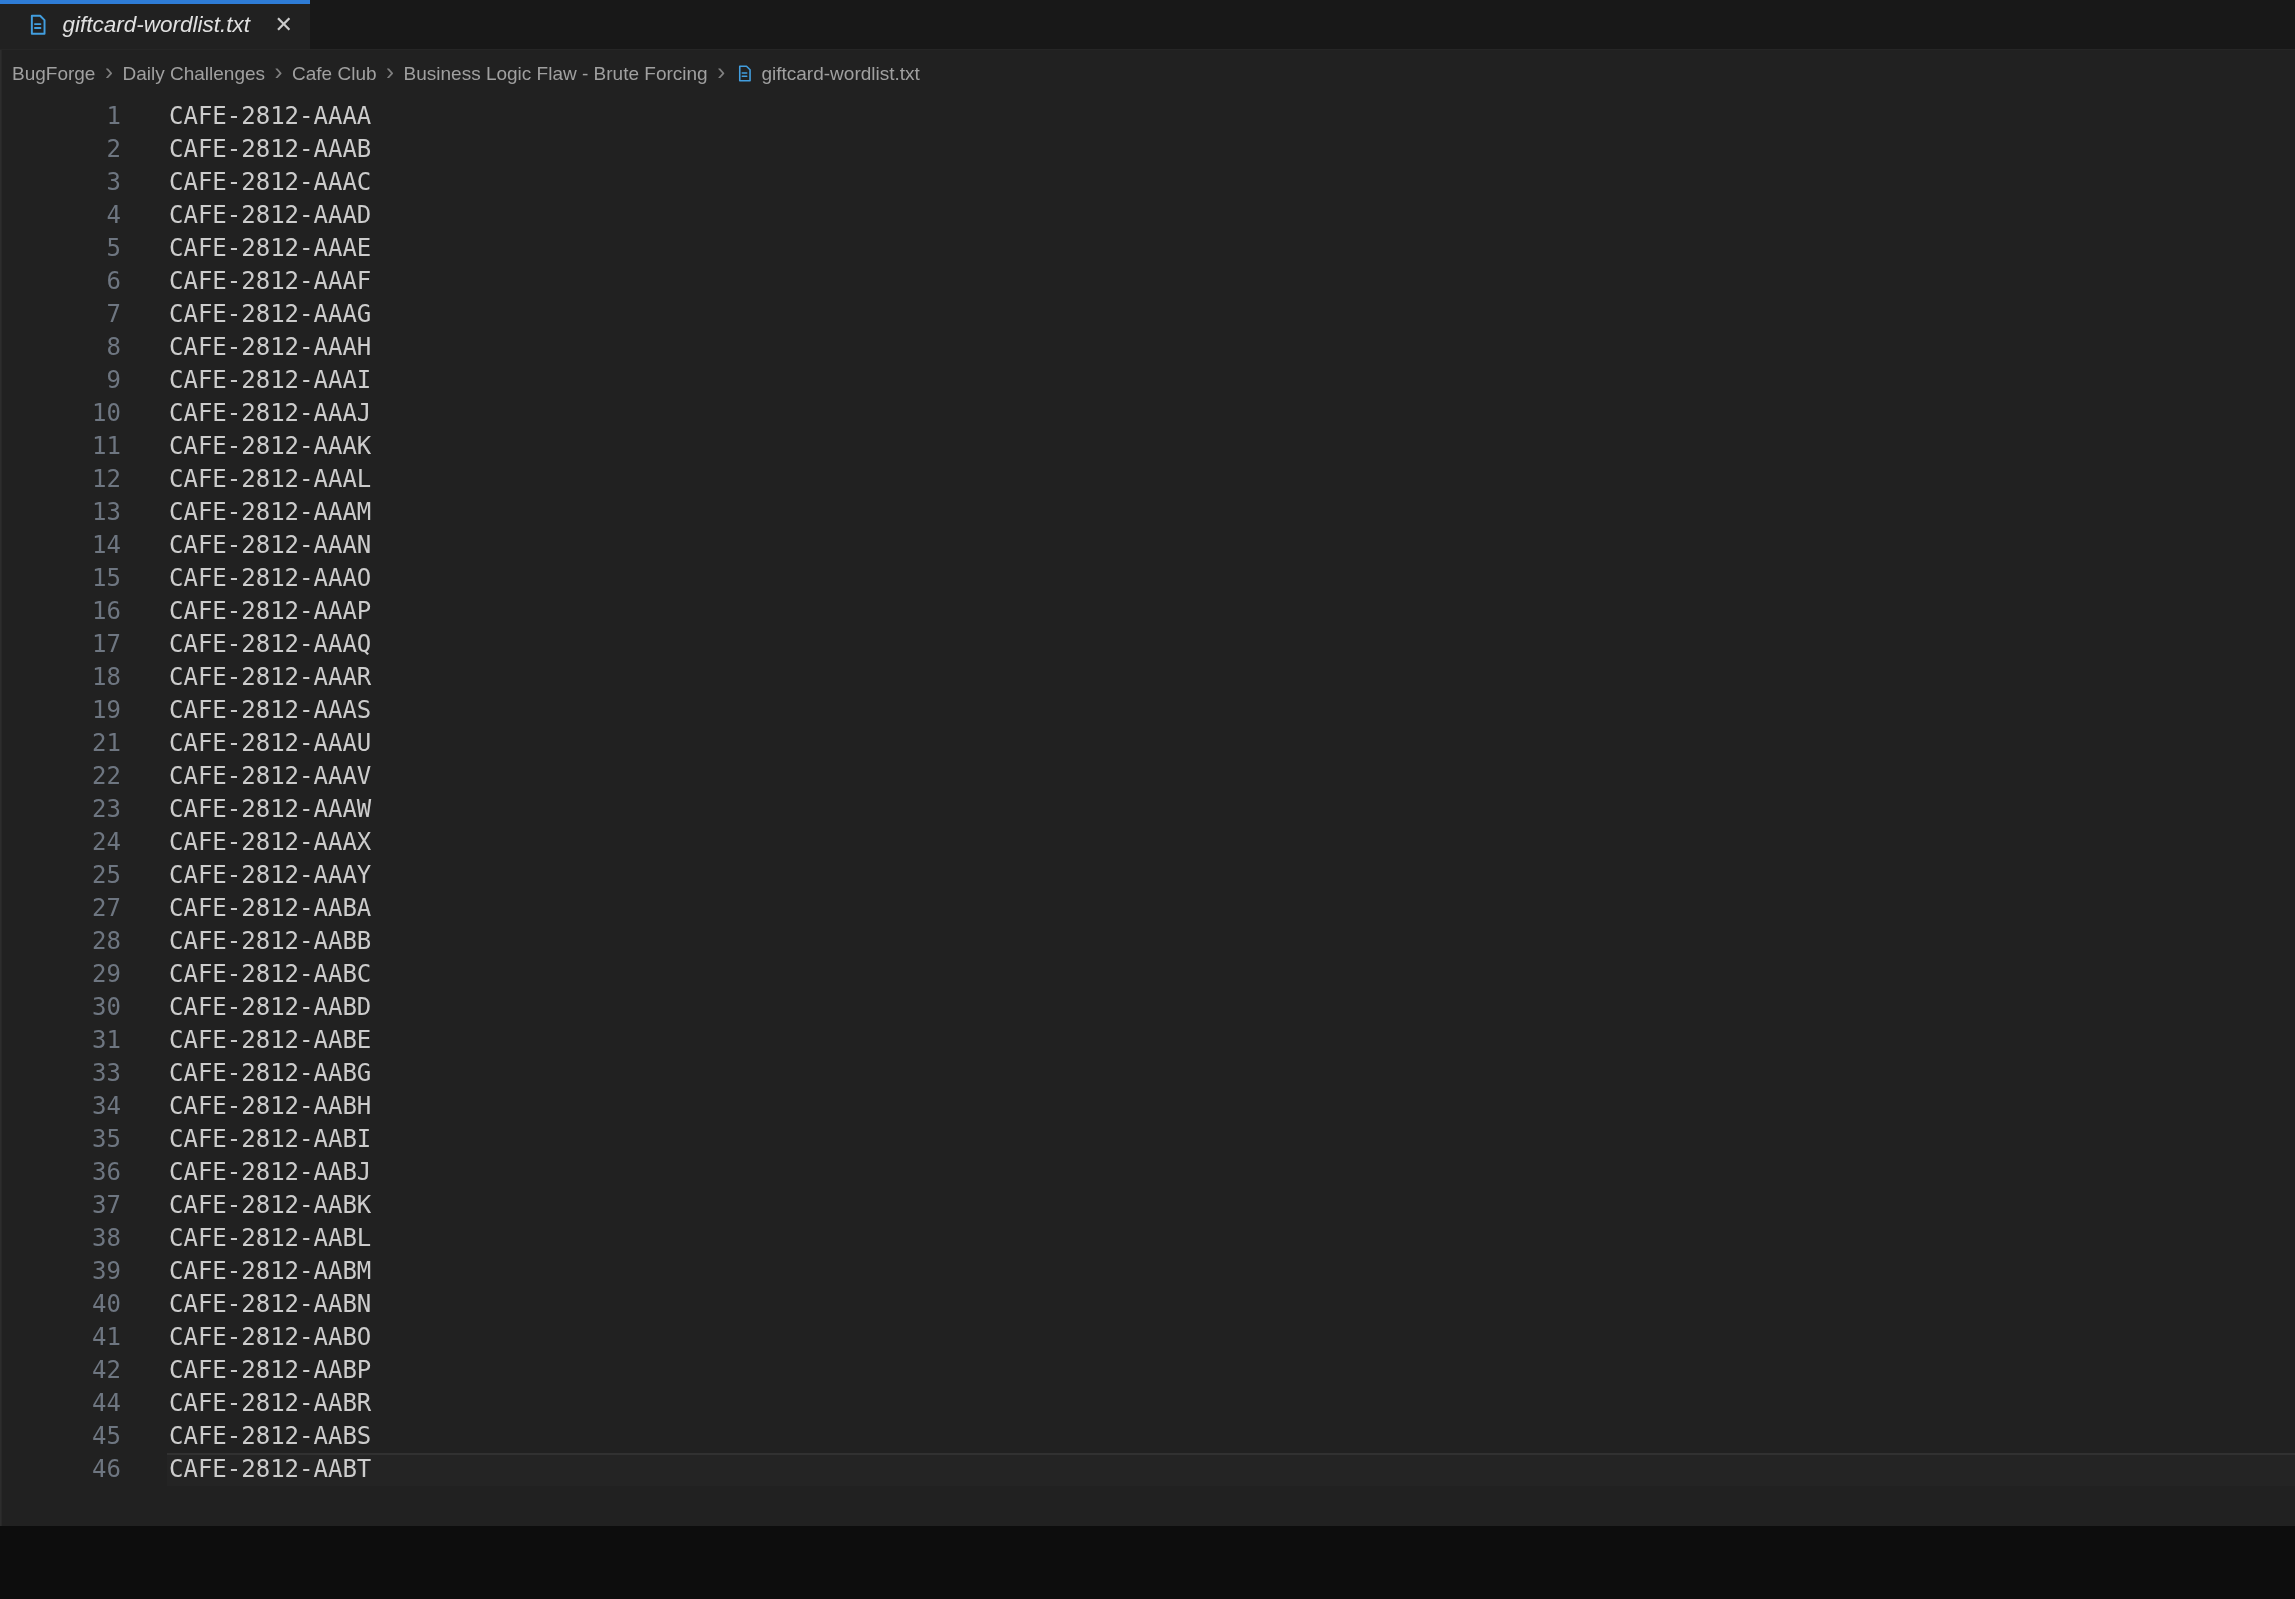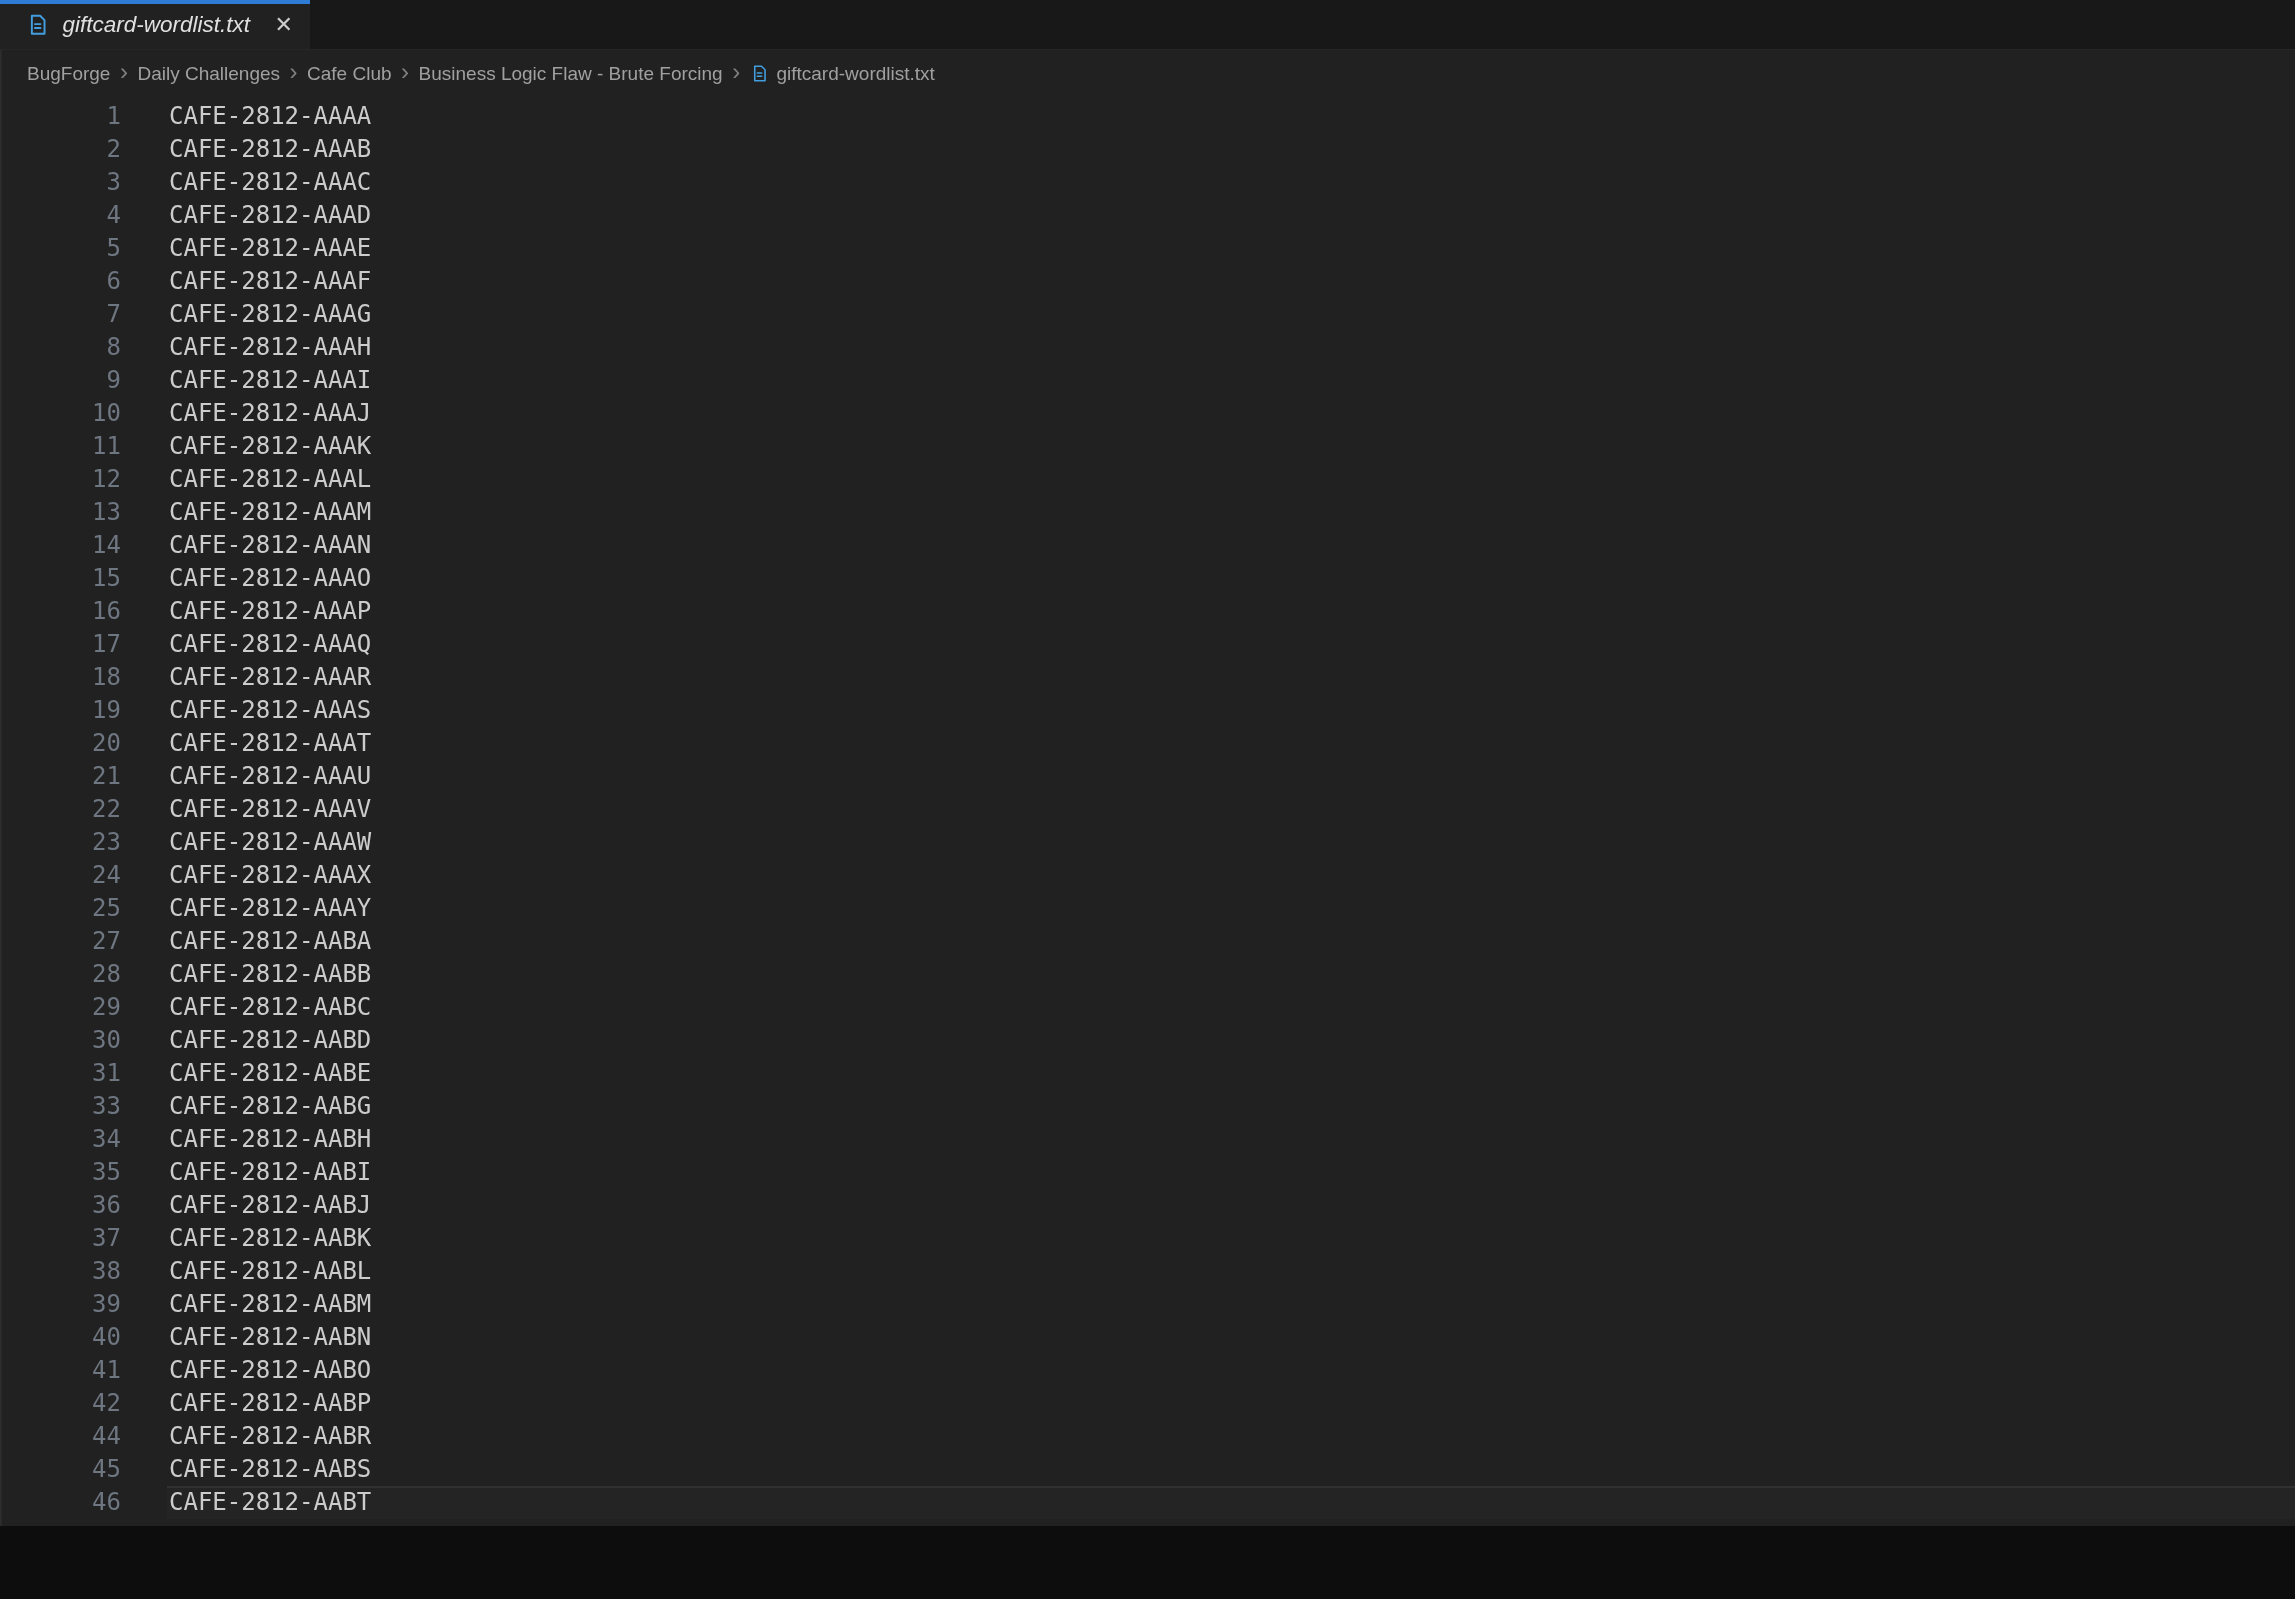--- a/index.html
+++ b/index.html
@@ -46,21 +46,21 @@
     color:var(--close,#cccccc);
     padding:0.9px 5.2px;border-radius:5.2px;
     line-height:1;
   }
   .file-icon{display:flex;align-items:center;color:var(--icon-blue,#429edf);}
   .file-icon svg{display:block;}
   
   .breadcrumbs{
     height:47px;
     display:flex;align-items:center;
-    padding-left:27px;
+    padding-left:12px;
     font-size:19px;
     color:var(--breadcrumb-text,#a0a0a0);
     gap:9.5px;
     white-space:nowrap;
   }
   .crumb{cursor:pointer;}
   .chev{
     color:var(--chevron,#808080);
     font-size:24px;line-height:1;
     margin-top:-3.5px;
@@ -223,24 +223,20 @@
   <div class="row">
     <div class="gutter">18</div>
     <div class="code">CAFE-2812-AAAR</div>
   </div>
 
   <div class="row">
     <div class="gutter">19</div>
     <div class="code">CAFE-2812-AAAS</div>
   </div>
 
-  <div class="row">
-    <div class="gutter">20</div>
-    <div class="code">CAFE-2812-AAAT</div>
-  </div>
 
   <div class="row">
     <div class="gutter">21</div>
     <div class="code">CAFE-2812-AAAU</div>
   </div>
 
   <div class="row">
     <div class="gutter">22</div>
     <div class="code">CAFE-2812-AAAV</div>
   </div>

